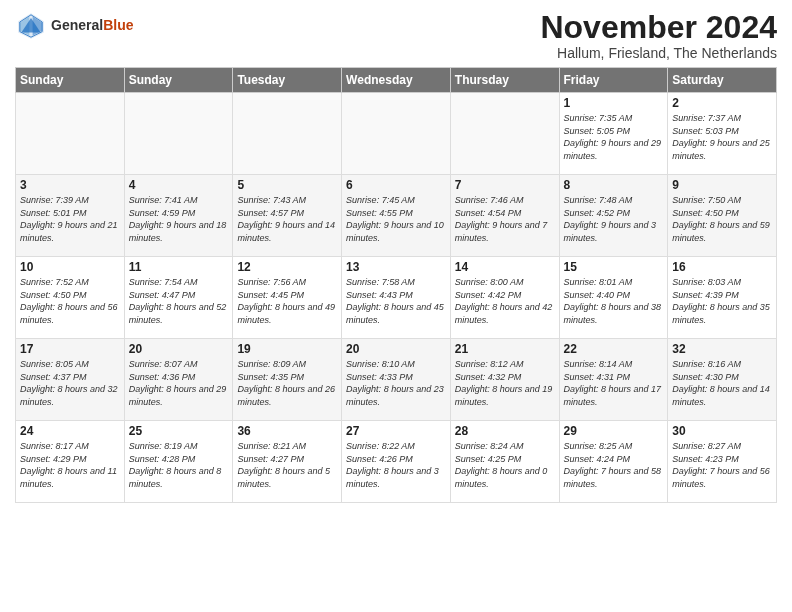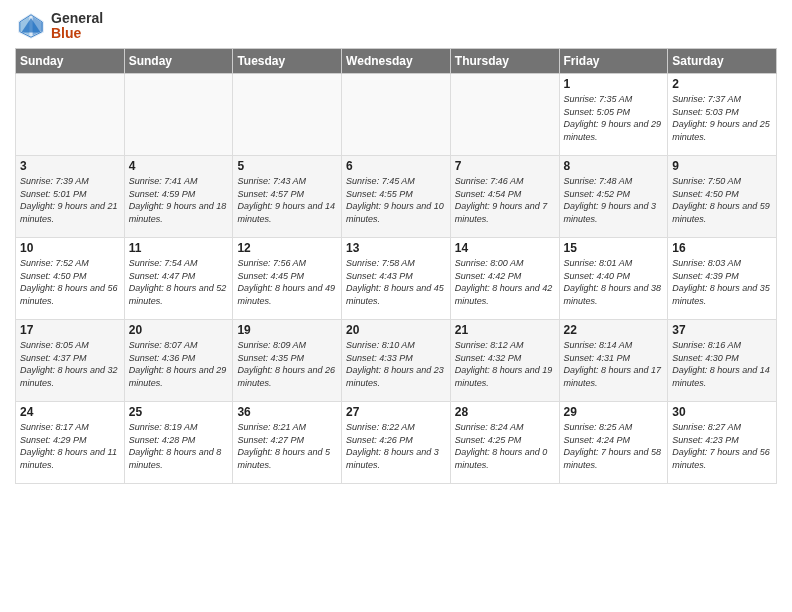--- a/index.html
+++ b/index.html
@@ -21,21 +21,20 @@
       align-items: flex-start;
       margin-bottom: 6px;
     }
     .logo {
       display: flex;
       align-items: center;
       gap: 4px;
     }
     .logo-text {
       display: flex;
-      flex-direction: column;
       line-height: 1.1;
     }
     .logo-general {
       font-size: 14px;
       font-weight: bold;
       color: #333;
     }
     .logo-blue {
       font-size: 14px;
       font-weight: bold;
@@ -113,20 +112,24 @@
         <polygon points="18,8 6,16 6,26 18,32" fill="#5a9fd4" opacity="0.5"></polygon>
         <polygon points="20,6 34,15 34,27 20,34 6,27 6,15" fill="none" stroke="#1a6bbf" stroke-width="1"></polygon>
 
         <path d="M8 28 L20 10 L32 28 Z" fill="#1a6bbf" opacity="0.7"></path>
       </svg>
       <div class="logo-text">
         <span class="logo-general">General</span>
         <span class="logo-blue">Blue</span>
       </div>
     </div>
+    <div class="title-block">
+      <div class="month-title">November 2024</div>
+      <div class="location">Hallum, Friesland, The Netherlands</div>
+    </div>
   </div>
 
   <table class="calendar">
     <thead>
       <tr id="thead-row">
           <th>Sunday</th>
           <th>Sunday</th>
           <th>Tuesday</th>
           <th>Wednesday</th>
           <th>Thursday</th>
@@ -273,21 +276,21 @@
 Sunset: 4:32 PM
 Daylight: 8 hours and 19 minutes.</div>
           </td>
           <td>
             <span class="day-number">22</span>
             <div class="day-info">Sunrise: 8:14 AM
 Sunset: 4:31 PM
 Daylight: 8 hours and 17 minutes.</div>
           </td>
           <td>
-            <span class="day-number">37</span>
+            <span class="day-number">32</span>
             <div class="day-info">Sunrise: 8:16 AM
 Sunset: 4:30 PM
 Daylight: 8 hours and 14 minutes.</div>
           </td>
         </tr>
         <tr>
           <td>
             <span class="day-number">24</span>
             <div class="day-info">Sunrise: 8:17 AM
 Sunset: 4:29 PM

